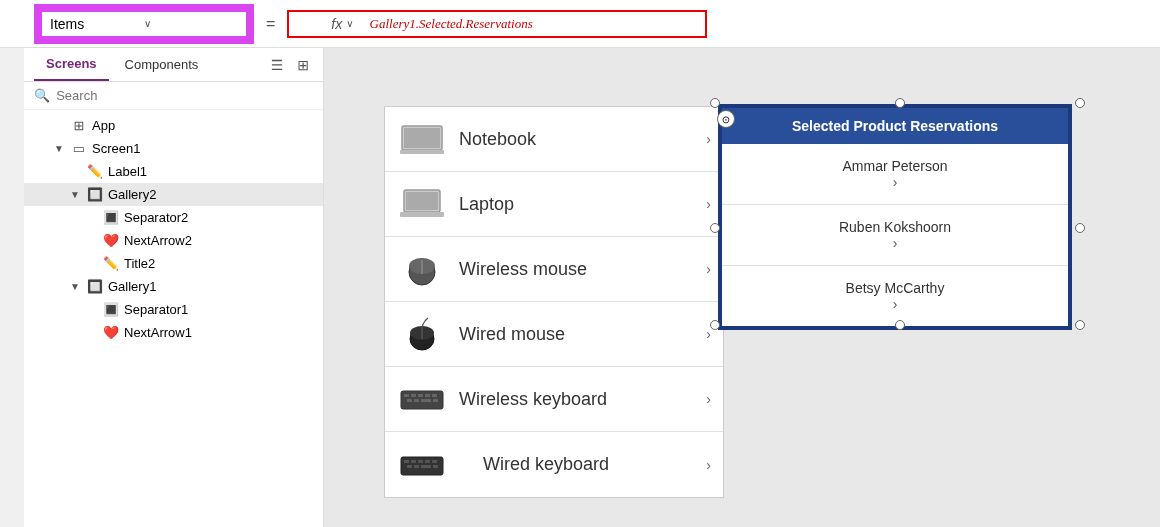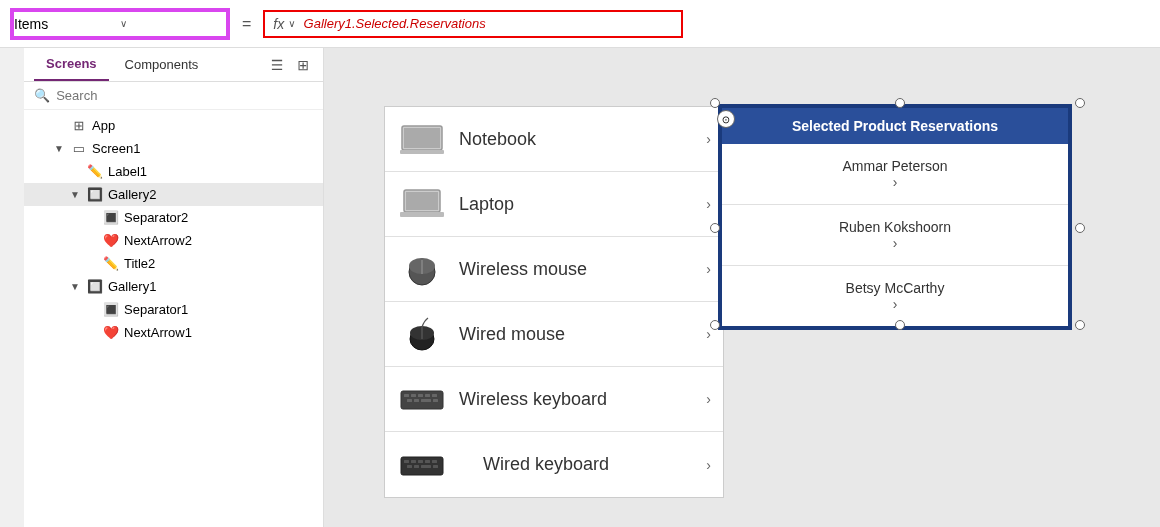--- a/index.html
+++ b/index.html
@@ -4,33 +4,33 @@
   <style>
     * { box-sizing: border-box; margin: 0; padding: 0; }
     body { font-family: 'Segoe UI', Arial, sans-serif; font-size: 13px; background: #f0f0f0; width: 1160px; height: 527px; overflow: hidden; }
 
     
     .toolbar {
       display: flex; align-items: center; background: #fff; border-bottom: 1px solid #ddd;
       height: 48px; padding: 0 10px; gap: 8px;
     }
     .items-dropdown {
-      display: flex; align-items: center; border: 4px solid #d946ef; padding: 4px 0;
-      min-width: 220px; background: #fff; cursor: pointer;
+      display: flex; align-items: center; border: 8px solid #d946ef; padding: 4px 8px;
+      min-width: 220px; background: #fff; cursor: pointer; margin-left: 24px;
     }
     .items-dropdown span { flex: 1; font-size: 14px; }
     .items-dropdown .chevron { font-size: 10px; color: #555; }
     .equals-sign { font-size: 16px; color: #555; padding: 0 4px; }
     .fx-bar {
       display: flex; align-items: center; border: 2px solid #e00; padding: 4px 8px;
       flex: 1; background: #fff; max-width: 420px;
     }
-    .fx-icon { color: #555; font-style: italic; margin-right: 4px; font-size: 14px; }
+    .fx-icon { color: #555; font-style: italic; margin-right: 4px; font-size: 14px; margin-left: 34px; }
     .fx-chevron { color: #555; font-size: 10px; margin-right: 8px; }
-    .fx-formula { font-style: italic; color: #c00; font-size: 13px; font-family: Liberation Sans, sans-serif; }
+    .fx-formula { font-style: italic; color: #c00; font-size: 13px; font-family: Liberation Serif, serif; margin-left: 8px; }
 
     
     .main { display: flex; height: calc(527px - 48px); }
 
     
     .left-panel {
       width: 300px; background: #fff; border-right: 1px solid #ddd;
       display: flex; flex-direction: column; flex-shrink: 0; margin-left: 24px;
     }
     .tabs { display: flex; border-bottom: 1px solid #ddd; padding: 0 10px; align-items: center; gap: 4px; }

